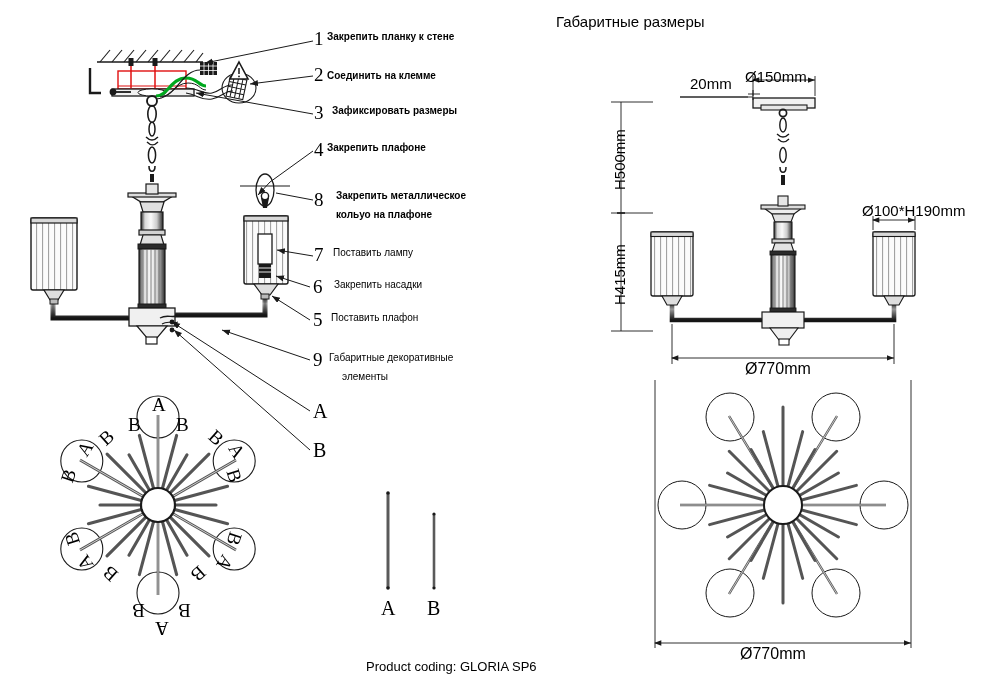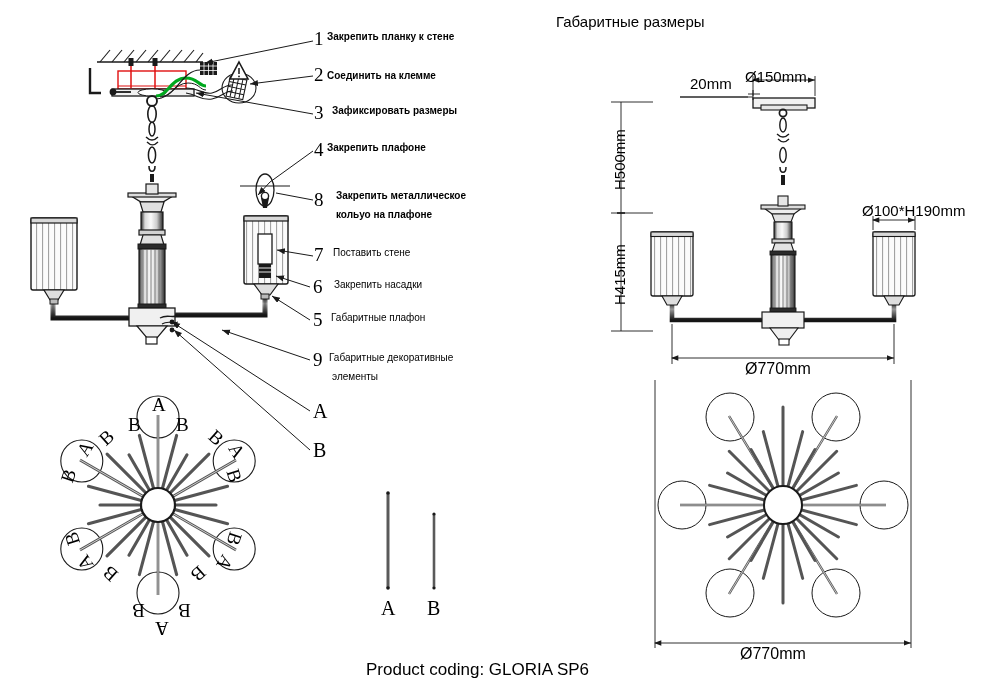--- a/index.html
+++ b/index.html
@@ -7,21 +7,21 @@
        font-family:"Liberation Sans",sans-serif;color:#000;}
   svg{display:block;}
   #root-svg{position:absolute;left:0;top:0;width:1000px;height:690px;}
   .txt{position:absolute;white-space:nowrap;line-height:1.12;}
   .callout-num{font-family:"Liberation Serif",serif;font-size:19px;}
   .callout-lbl{font-size:10px;font-weight:bold;}
   .callout-lbl.thin{font-weight:normal;}
   .dim{font-size:15px;font-family:"Liberation Sans",sans-serif;}
   .dimv{font-size:15px;transform-origin:0 0;transform:rotate(-90deg);}
   .title{font-size:15px;}
-  .footer{font-size:17px;}
+  .footer{font-size:13px;}
   .serif{font-family:"Liberation Serif",serif;}
 </style>
 </head>
 <body>
 
 <svg id="root-svg" viewBox="0 0 1000 690">
   <defs>
     <marker id="arrowEnd" markerWidth="9" markerHeight="9" refX="8" refY="3" orient="auto">
       <path d="M0,0 L8,3 L0,6 z" fill="#1a1a1a"></path>
     </marker>
@@ -563,31 +563,31 @@
 <div class="txt callout-lbl" style="left:332px;top:105px;">Зафиксировать размеры</div>
 
 <div class="txt callout-num serif" style="left:314px;top:139px;">4</div>
 <div class="txt callout-lbl" style="left:327px;top:142px;">Закрепить плафоне</div>
 
 <div class="txt callout-num serif" style="left:314px;top:189px;">8</div>
 <div class="txt callout-lbl" style="left:336px;top:190px;">Закрепить металлическое</div>
 <div class="txt callout-lbl" style="left:336px;top:209px;">кольуо на плафоне</div>
 
 <div class="txt callout-num serif" style="left:314px;top:244px;">7</div>
-<div class="txt callout-lbl thin" style="left:333px;top:247px;">Поставить стене</div>
+<div class="txt callout-lbl thin" style="left:333px;top:247px;">Поставить лампу</div>
 
 <div class="txt callout-num serif" style="left:313px;top:276px;">6</div>
 <div class="txt callout-lbl thin" style="left:334px;top:279px;">Закрепить насадки</div>
 
 <div class="txt callout-num serif" style="left:313px;top:309px;">5</div>
-<div class="txt callout-lbl thin" style="left:331px;top:312px;">Габаритные плафон</div>
+<div class="txt callout-lbl thin" style="left:331px;top:312px;">Поставить плафон</div>
 
 <div class="txt callout-num serif" style="left:313px;top:349px;">9</div>
 <div class="txt callout-lbl thin" style="left:329px;top:352px;">Габаритные декоративные</div>
-<div class="txt callout-lbl thin" style="left:332px;top:371px;">элементы</div>
+<div class="txt callout-lbl thin" style="left:342px;top:371px;">элементы</div>
 
 <div class="txt callout-num serif" style="left:313px;top:400px;font-size:20px;">A</div>
 <div class="txt callout-num serif" style="left:313px;top:439px;font-size:20px;">B</div>
 
 <div class="txt serif" style="left:381px;top:597px;font-size:20px;">A</div>
 <div class="txt serif" style="left:427px;top:597px;font-size:20px;">B</div>
 
 <div class="txt dim" style="left:745px;top:69px;">Ø150mm</div>
 <div class="txt dim" style="left:690px;top:76px;">20mm</div>
 <div class="txt dim dimv" style="left:612px;top:190px;">H500mm</div>

